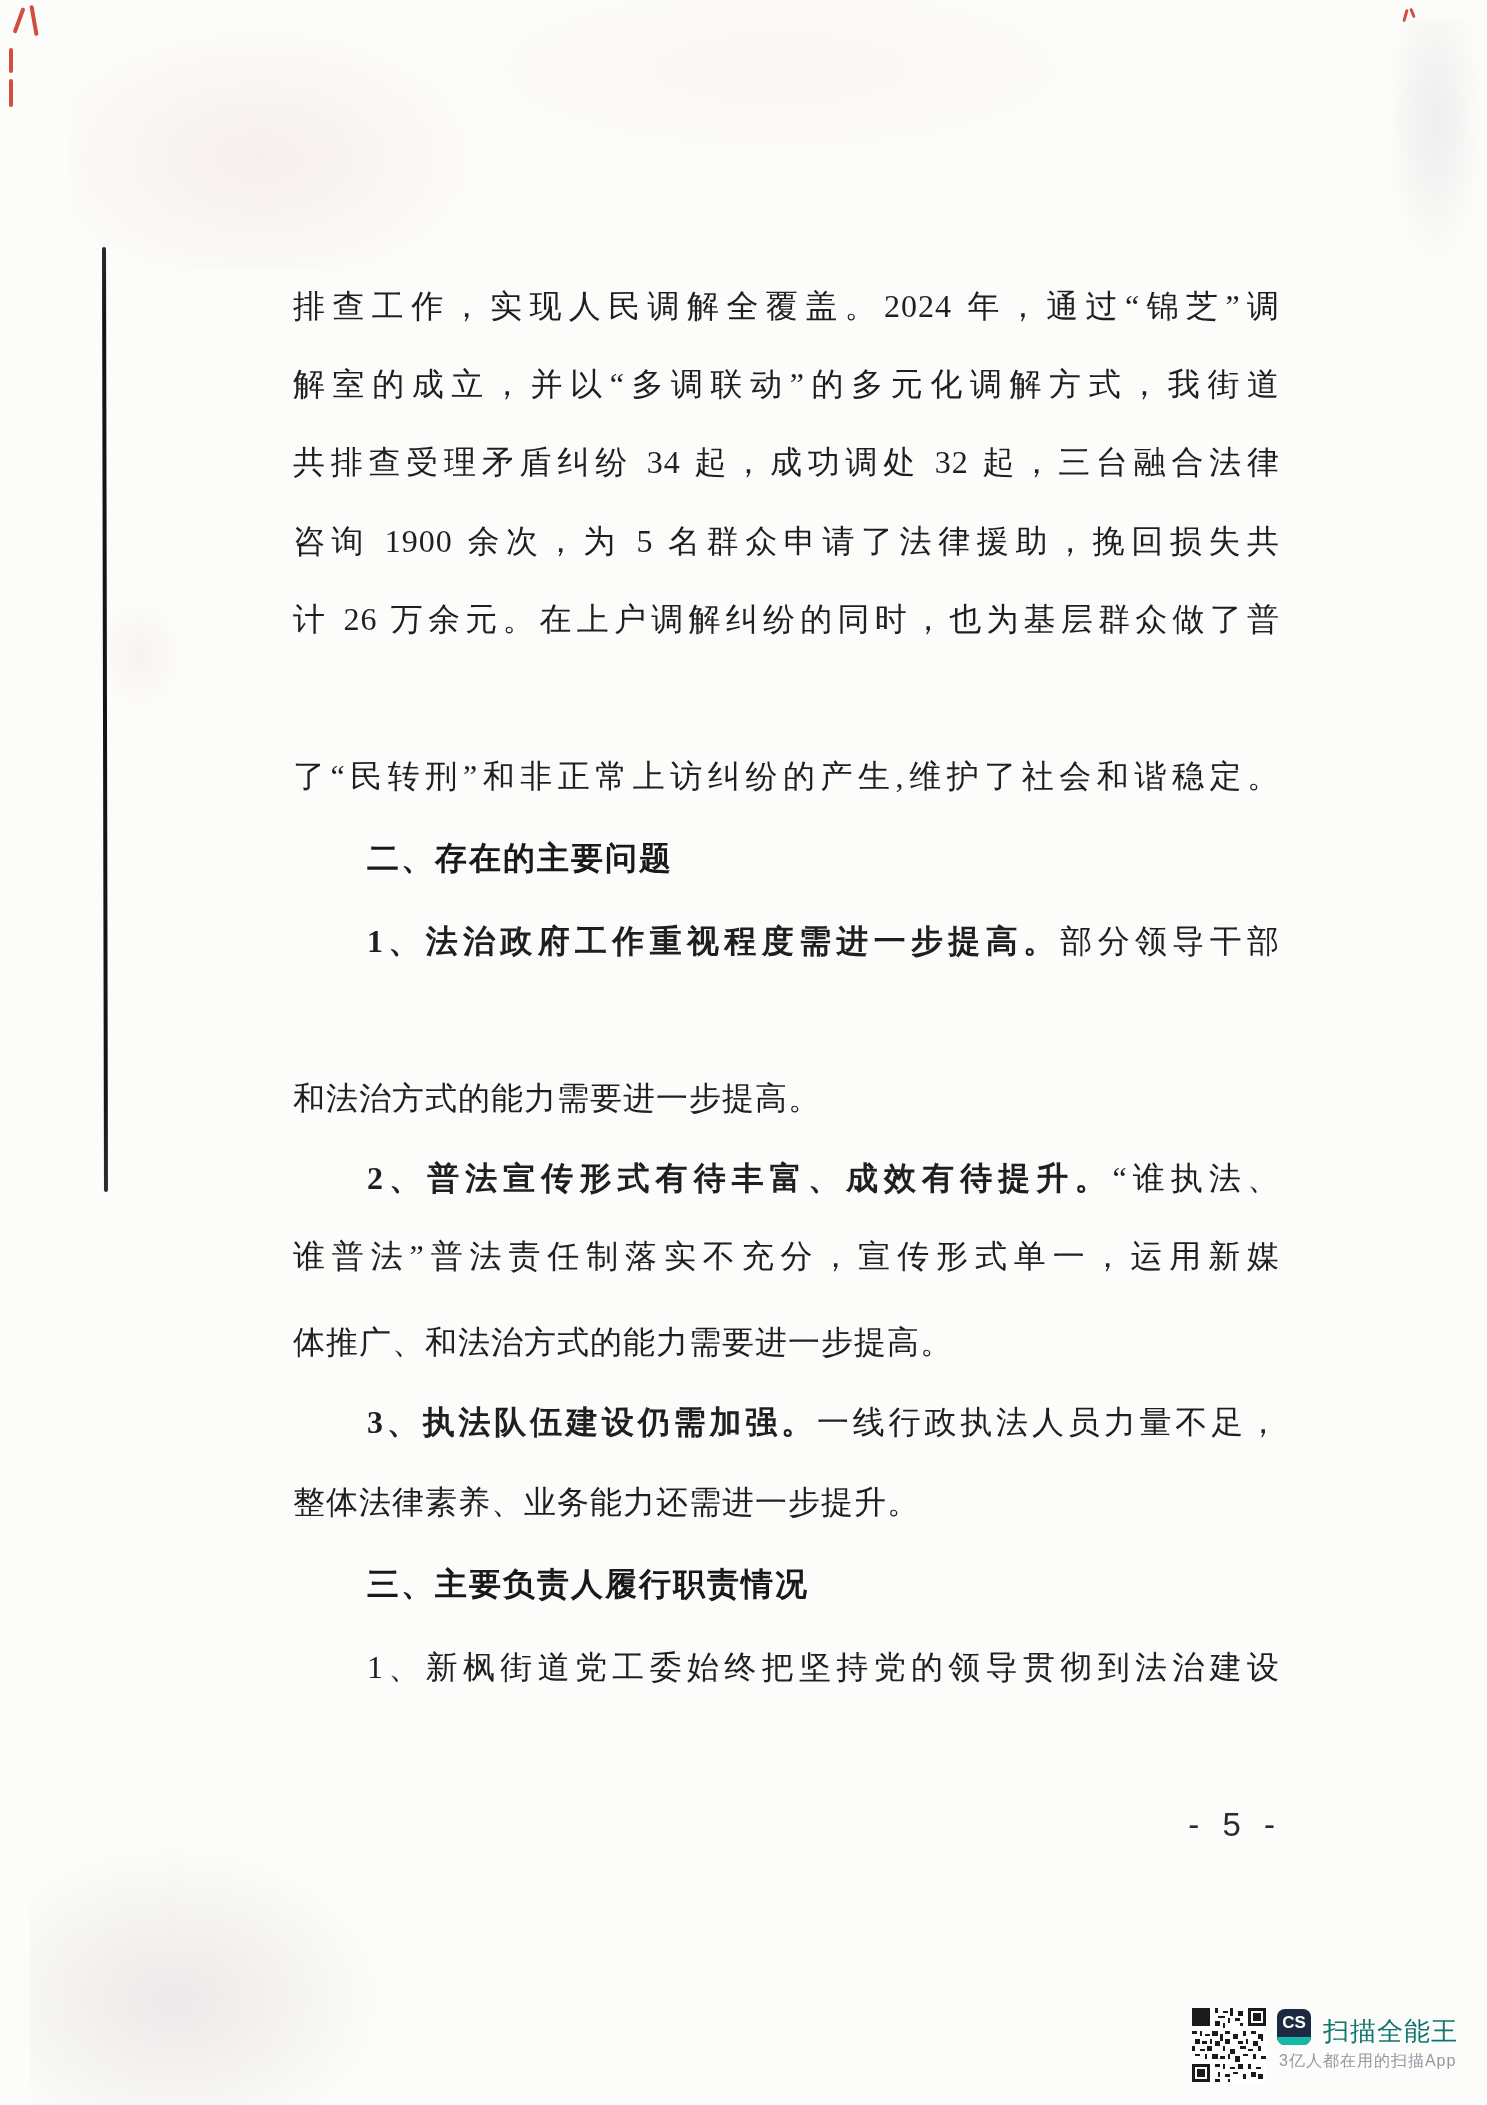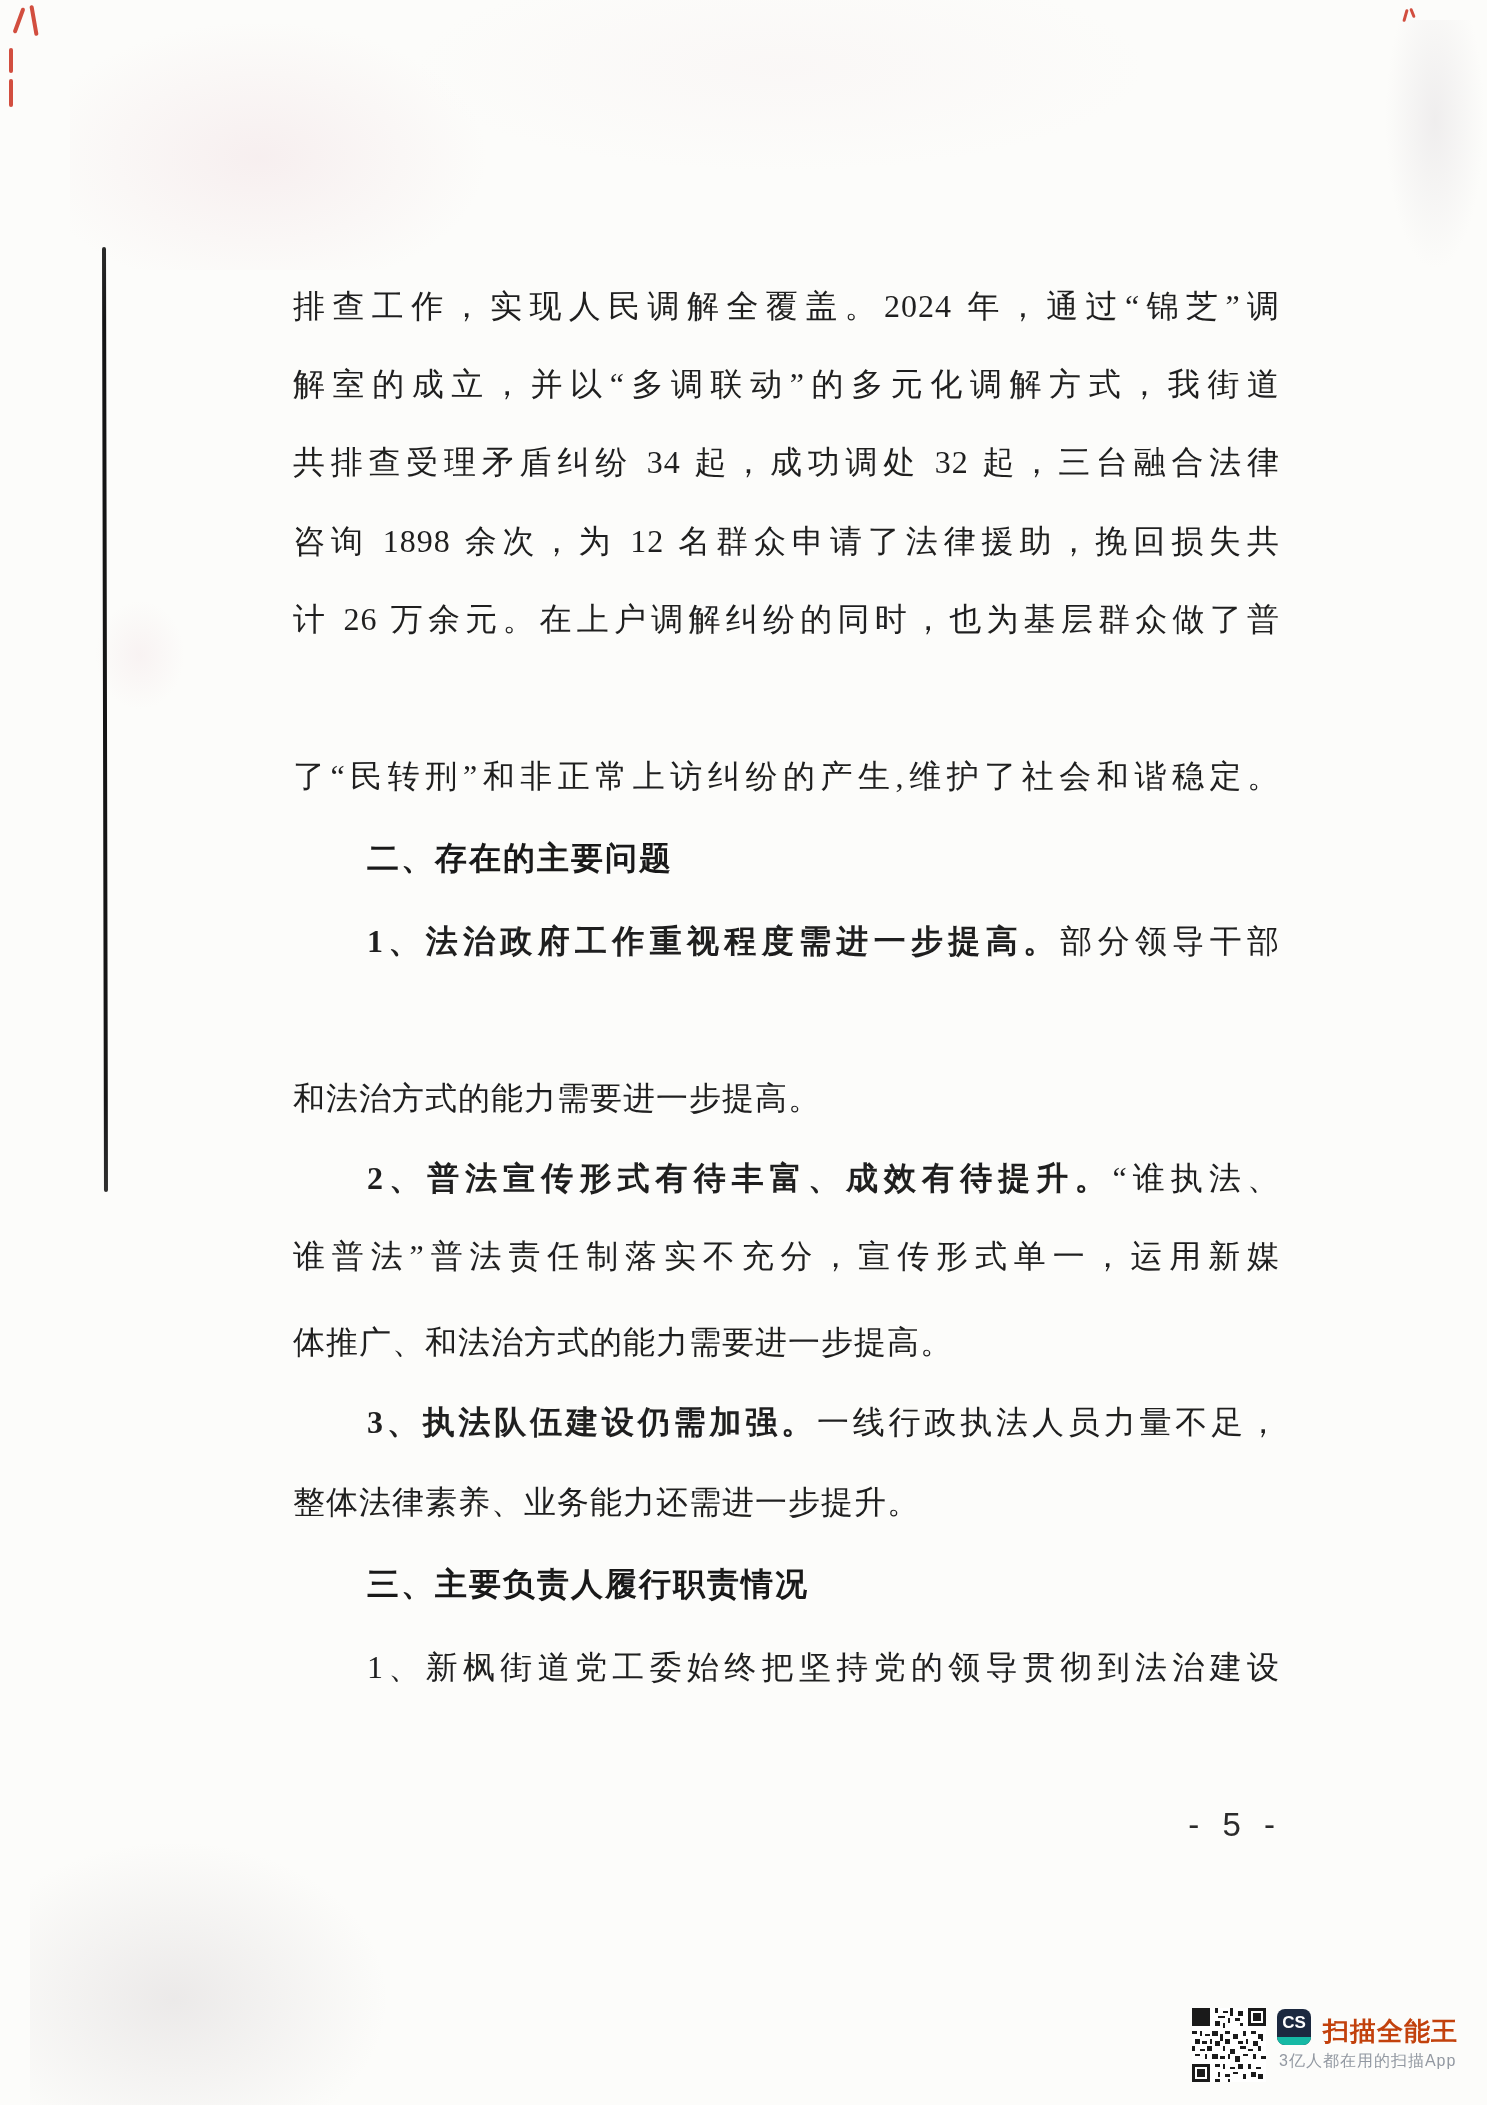--- a/index.html
+++ b/index.html
@@ -69,21 +69,21 @@
   }
   .cs-logo .cs-text{
     position:absolute;left:0;top:2px;width:100%;text-align:center;
     color:#ffffff;font-family:"Liberation Sans","DejaVu Sans",sans-serif;
     font-weight:bold;font-size:17px;line-height:24px;letter-spacing:0;
   }
   .cs-logo .cs-strip{position:absolute;left:0;bottom:0;width:100%;height:8px;background:#16b9a5;}
   .brand{
     position:absolute;left:138px;top:12px;
     font-family:"Liberation Sans","DejaVu Sans",sans-serif;
-    font-weight:bold;font-size:26px;color:#c2410c;letter-spacing:1px;white-space:nowrap;text-align:center;
+    font-weight:normal;font-size:26px;color:#0f766e;letter-spacing:1px;white-space:nowrap;text-align:center;
   }
   .tagline{
     position:absolute;left:94px;top:49px;
     font-family:"Liberation Sans","DejaVu Sans",sans-serif;
     font-size:16px;color:#9298a1;letter-spacing:1px;white-space:nowrap;
   }
 </style>
 </head>
 <body>
 
@@ -100,21 +100,21 @@
   <div class="redmark rm1"></div>
   <div class="redmark rm2"></div>
   <div class="redmark rm3"></div>
   <div class="redmark rm4"></div>
   <div class="redmark rm5"></div>
   <div class="redmark rm6"></div>
 
   <div class="line just" style="top:280px">排查工作，实现人民调解全覆盖。2024 年，通过“锦芝”调</div>
   <div class="line just" style="top:358px">解室的成立，并以“多调联动”的多元化调解方式，我街道</div>
   <div class="line just" style="top:436px">共排查受理矛盾纠纷 34 起，成功调处 32 起，三台融合法律</div>
-  <div class="line just" style="top:515px">咨询 1898 余次，为 12 名群众申请了法律援助，挽回损失共</div>
+  <div class="line just" style="top:515px">咨询 1900 余次，为 5 名群众申请了法律援助，挽回损失共</div>
   <div class="line just" style="top:593px">计 26 万余元。在上户调解纠纷的同时，也为基层群众做了普</div>
   <div class="line just" style="top:750px">了“民转刑”和非正常上访纠纷的产生,维护了社会和谐稳定。</div>
 
   <div class="line heading indent" style="top:832px">二、存在的主要问题</div>
 
   <div class="line just indent" style="top:915px">
     <span class="lead">1、法治政府工作重视程度需进一步提高。</span><span>部分领导干部</span>
   </div>
   <div class="line" style="top:1072px">和法治方式的能力需要进一步提高。</div>
 

